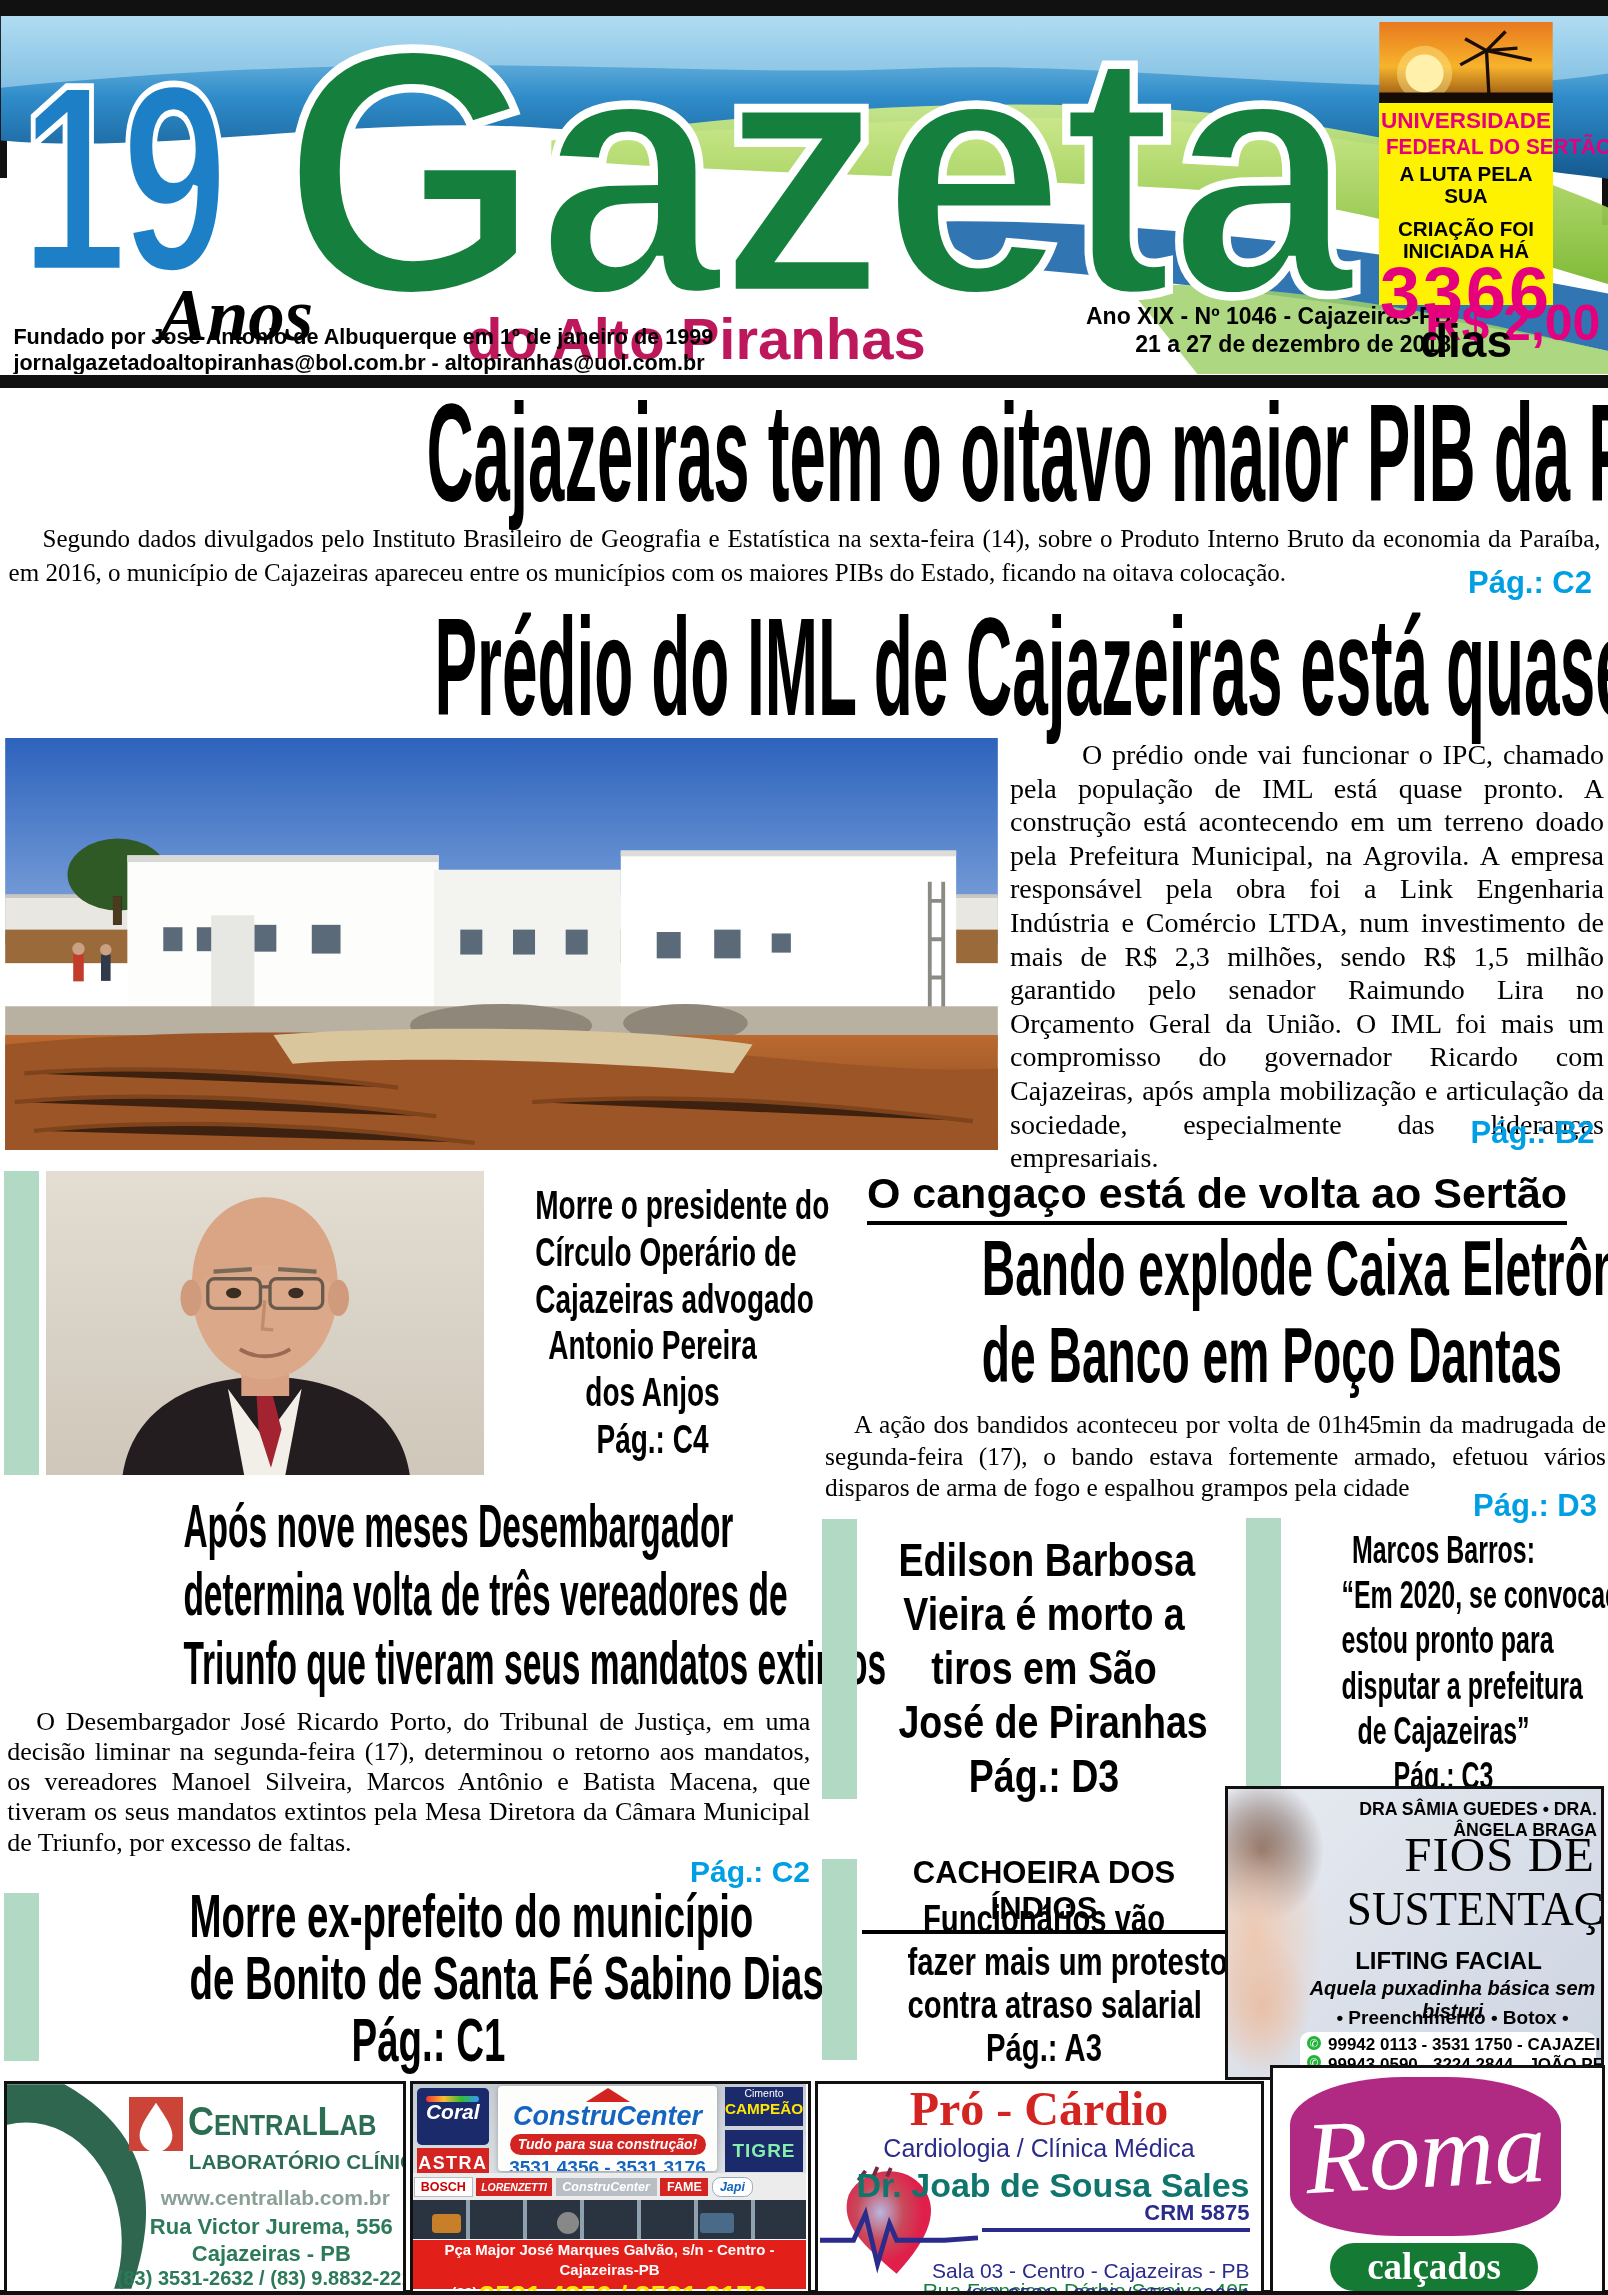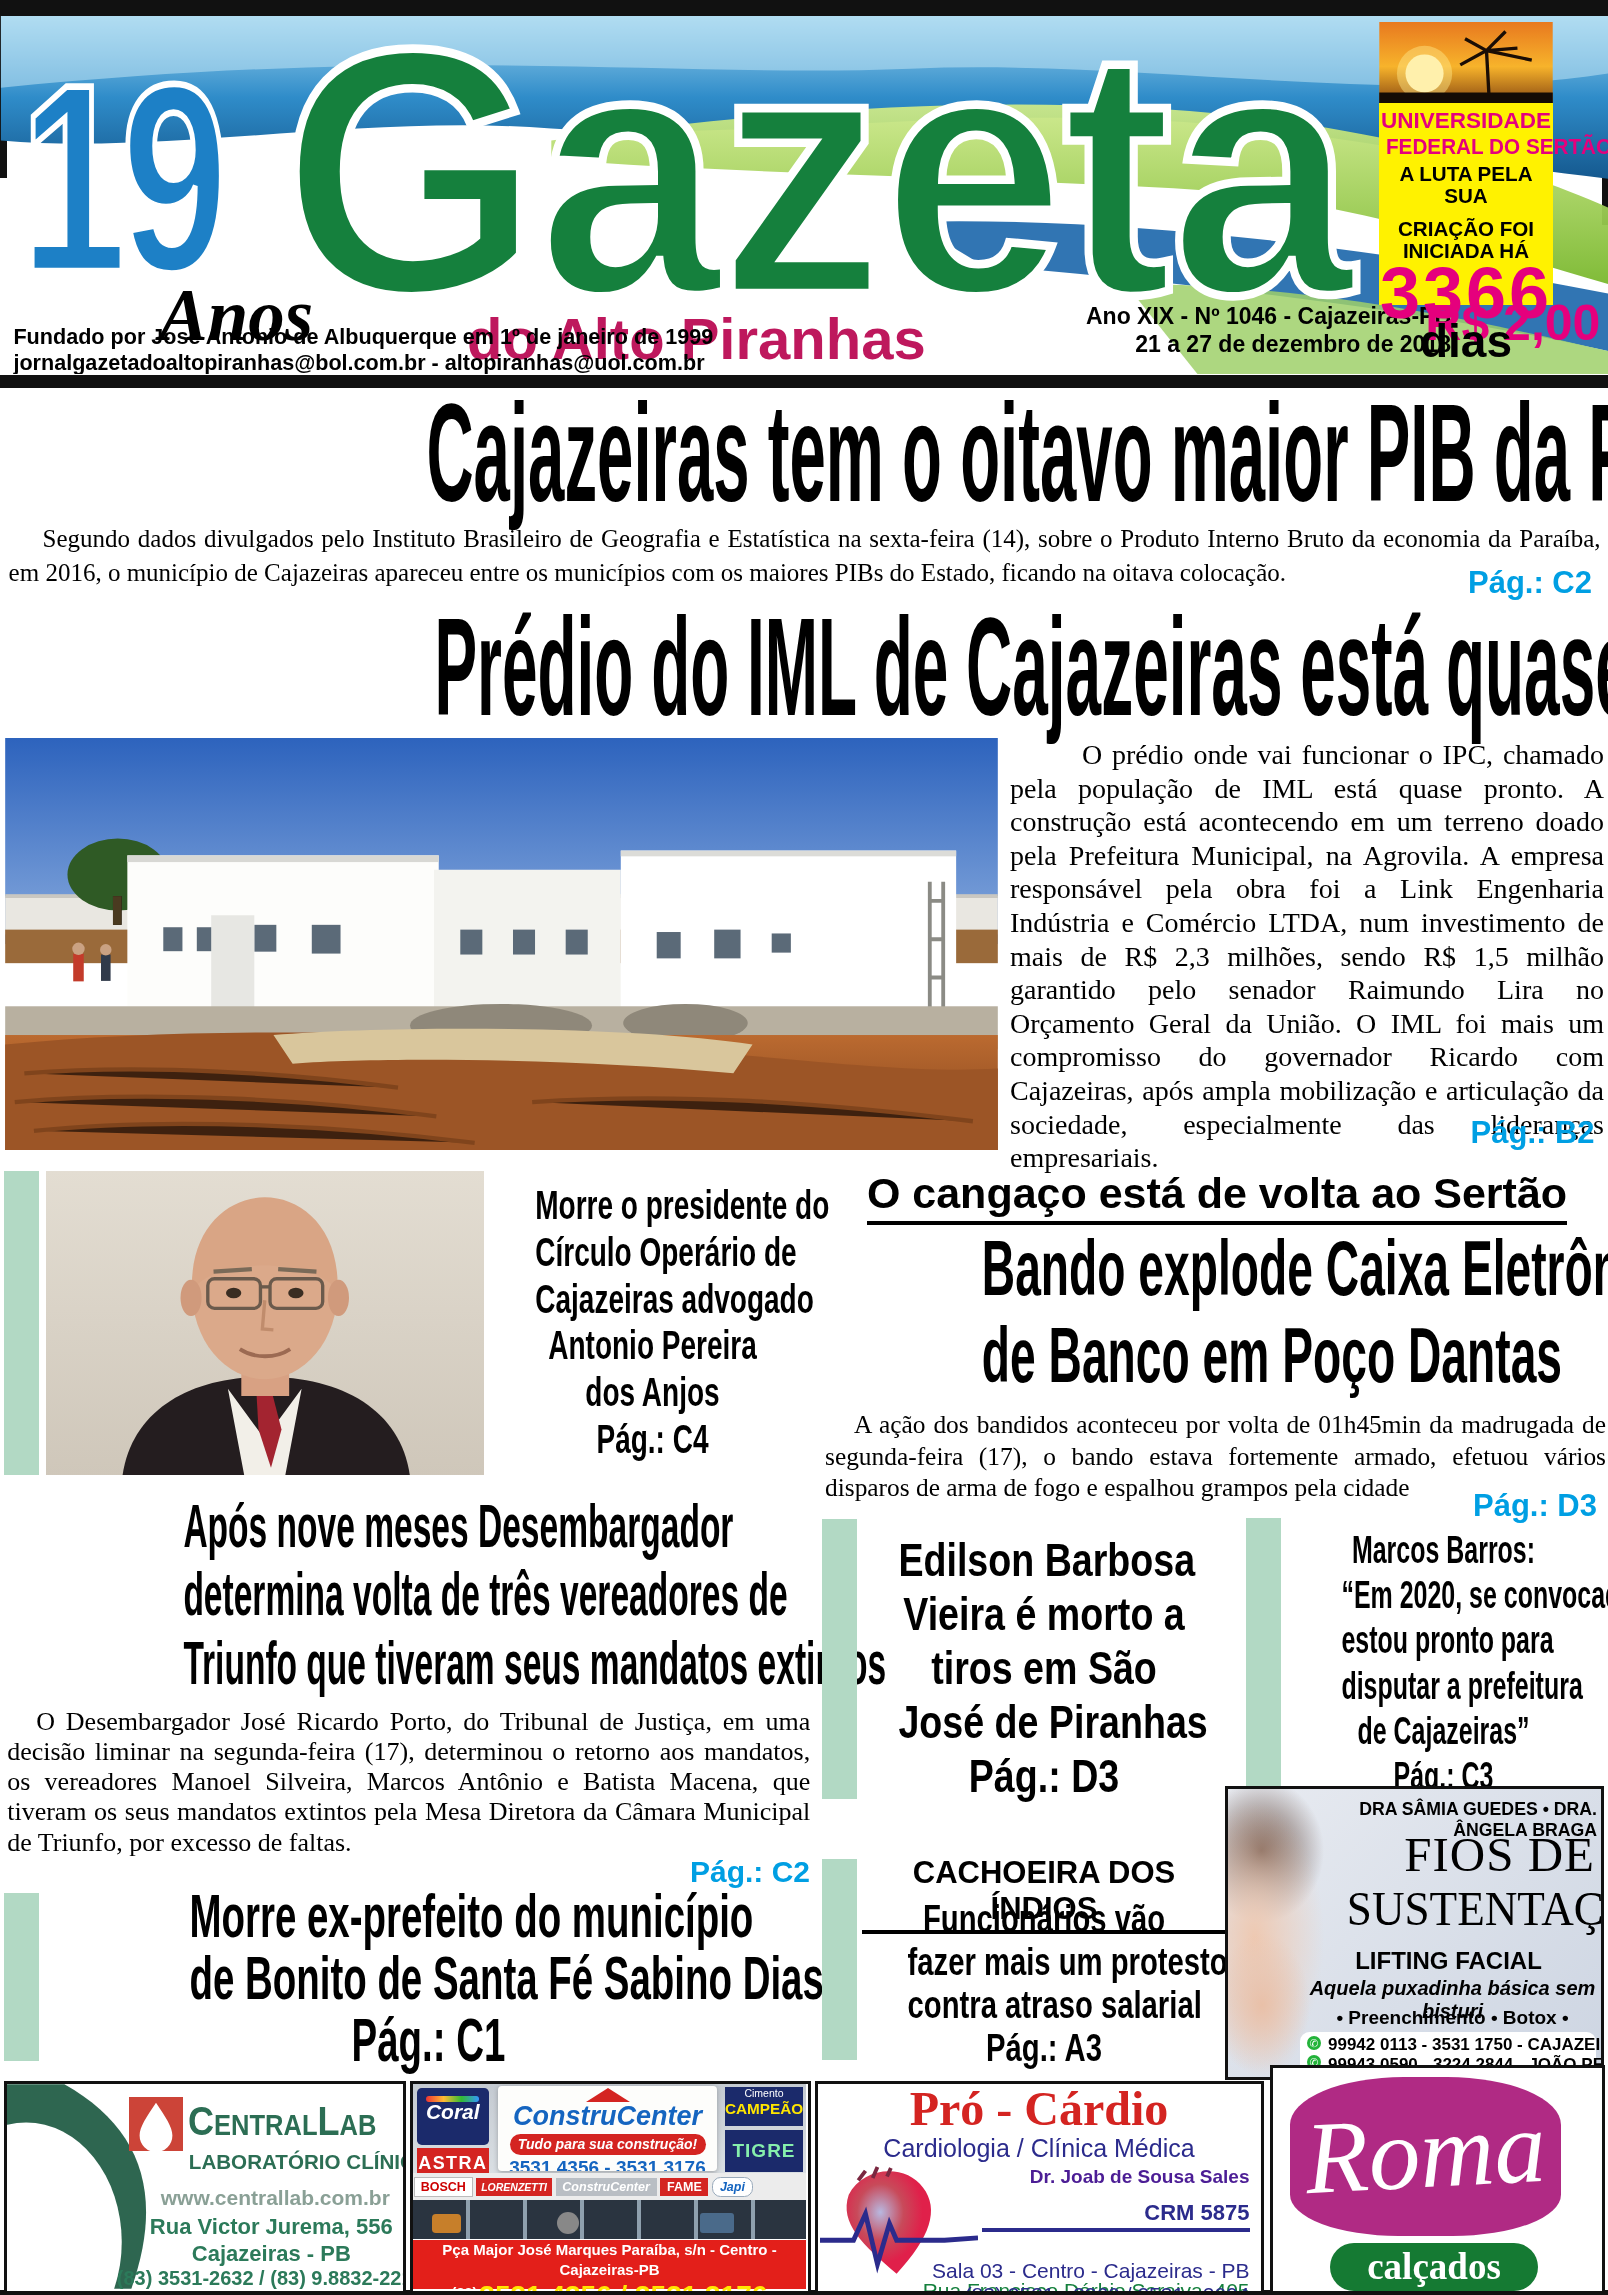--- a/index.html
+++ b/index.html
@@ -323,21 +323,21 @@
       <span style="background:#b9bec4;color:#fff;font-weight:bold;font-style:italic;font-size:12.5px;padding:2.4px 6.7px;">ConstruCenter</span>
       <span style="background:#d42421;color:#fff;font-weight:bold;font-size:12.5px;padding:2.4px 6.7px;">FAME</span>
       <span style="background:#fff;border:1px solid #9ab;color:#1565c0;font-weight:bold;font-style:italic;font-size:12.5px;padding:1.9px 6.7px;border-radius:8.6px;">Japi</span>
     </div>
     <div class="abs" style="left:0;top:116px;width:393px;height:39px;background:repeating-linear-gradient(90deg,#2a3440 0 53px,#8fa0ae 53px 57px);">
       <div class="abs" style="left:19px;top:14.4px;width:29px;height:19px;background:#c77f2a;border-radius:3.8px;"></div>
       <div class="abs" style="left:144px;top:12px;width:22px;height:22px;background:#888;border-radius:50%;"></div>
       <div class="abs" style="left:287px;top:13.4px;width:34px;height:20px;background:#4a6a8a;border-radius:2.9px;"></div>
     </div>
     <div class="abs" style="left:0;top:156px;width:393px;height:49px;background:#e31f1a;text-align:center;">
-      <div style="color:#fff;font-size:15px;font-weight:bold;line-height:20px;">Pça Major José Marques Paraíba, s/n - Centro - Cajazeiras-PB</div>
+      <div style="color:#fff;font-size:15px;font-weight:bold;line-height:20px;">Pça Major José Marques Galvão, s/n - Centro - Cajazeiras-PB</div>
       <div>
         <span style="color:#fff;font-size:14.4px;font-weight:bold;vertical-align:6.7px;">(83)</span>
         <span style="color:#ffe600;font-size:28px;font-weight:bold;">3531.4356 / 3531.3176</span>
       </div>
     </div>
   </div>
 
   <div class="abs box" style="left:815px;top:2081px;width:449px;height:213px;">
     <div class="abs ctr serif" style="left:0;top:-2.9px;width:442px;font-size:48px;font-weight:bold;color:#d42421;">Pró - Cárdio</div>
     <div class="abs ctr" style="left:0;top:50px;width:442px;font-size:25px;color:#2b2b8c;">Cardiologia / Clínica Médica</div>
@@ -346,21 +346,21 @@
           <radialGradient id="hg" cx="0.4" cy="0.4">
             <stop offset="0" stop-color="#b8b8e0"></stop>
             <stop offset="0.55" stop-color="#c84a5a"></stop>
             <stop offset="1" stop-color="#e0204a"></stop>
           </radialGradient>
         </defs>
       <path d="M60,70 C90,10 180,5 215,55 C250,100 230,160 160,235 C90,175 40,130 60,70 Z" fill="url(#hg)"></path>
       <path d="M80,40 L95,20 M110,35 L120,12 M140,32 L148,14" stroke="#7a2740" stroke-width="8"></path>
       <polyline points="0,165 70,165 95,110 120,215 145,130 160,165 260,165 330,160" fill="none" stroke="#2b2b8c" stroke-width="10"></polyline>
     </svg>
-    <div class="abs hl wsp" style="right:11.5px;top:82px;font-size:19px;color:#4c1d95;">Dr. Joab de Sousa Sales</div>
+    <div class="abs hl wsp" style="right:11.5px;top:82px;font-size:34px;color:#0f766e;">Dr. Joab de Sousa Sales</div>
     <div class="abs hl" style="right:11.5px;top:116px;font-size:22px;color:#2b2b8c;">CRM 5875</div>
     <div class="abs" style="right:11.5px;top:144px;width:268px;height:3.8px;background:#2b2b8c;"></div>
     <div class="abs wsp" style="right:11.5px;top:151px;font-size:21px;color:#15803d;margin-top:44px;">Rua Francisco Dérbio Saraiva, 405</div>
     <div class="abs wsp" style="right:11.5px;top:175px;font-size:21px;color:#2b2b8c;">Sala 03 - Centro - Cajazeiras - PB</div>
     <div class="abs wsp" style="right:11.5px;top:199px;font-size:21px;color:#2b2b8c;">(83) 3531 - 3369 / 3531 - 2094</div>
   </div>
 
   <div class="abs box" style="left:1270px;top:2065px;width:335px;height:229px;">
     <div class="abs" style="left:17px;top:8.6px;width:271px;height:159px;background:#b02a84;border-radius:42% 42% 40% 40% / 30% 30% 26% 26%;">
       <div class="serif ctr" style="font-size:103px;font-style:italic;color:#fff;line-height:151px;transform:rotate(-3deg);">Roma</div>

